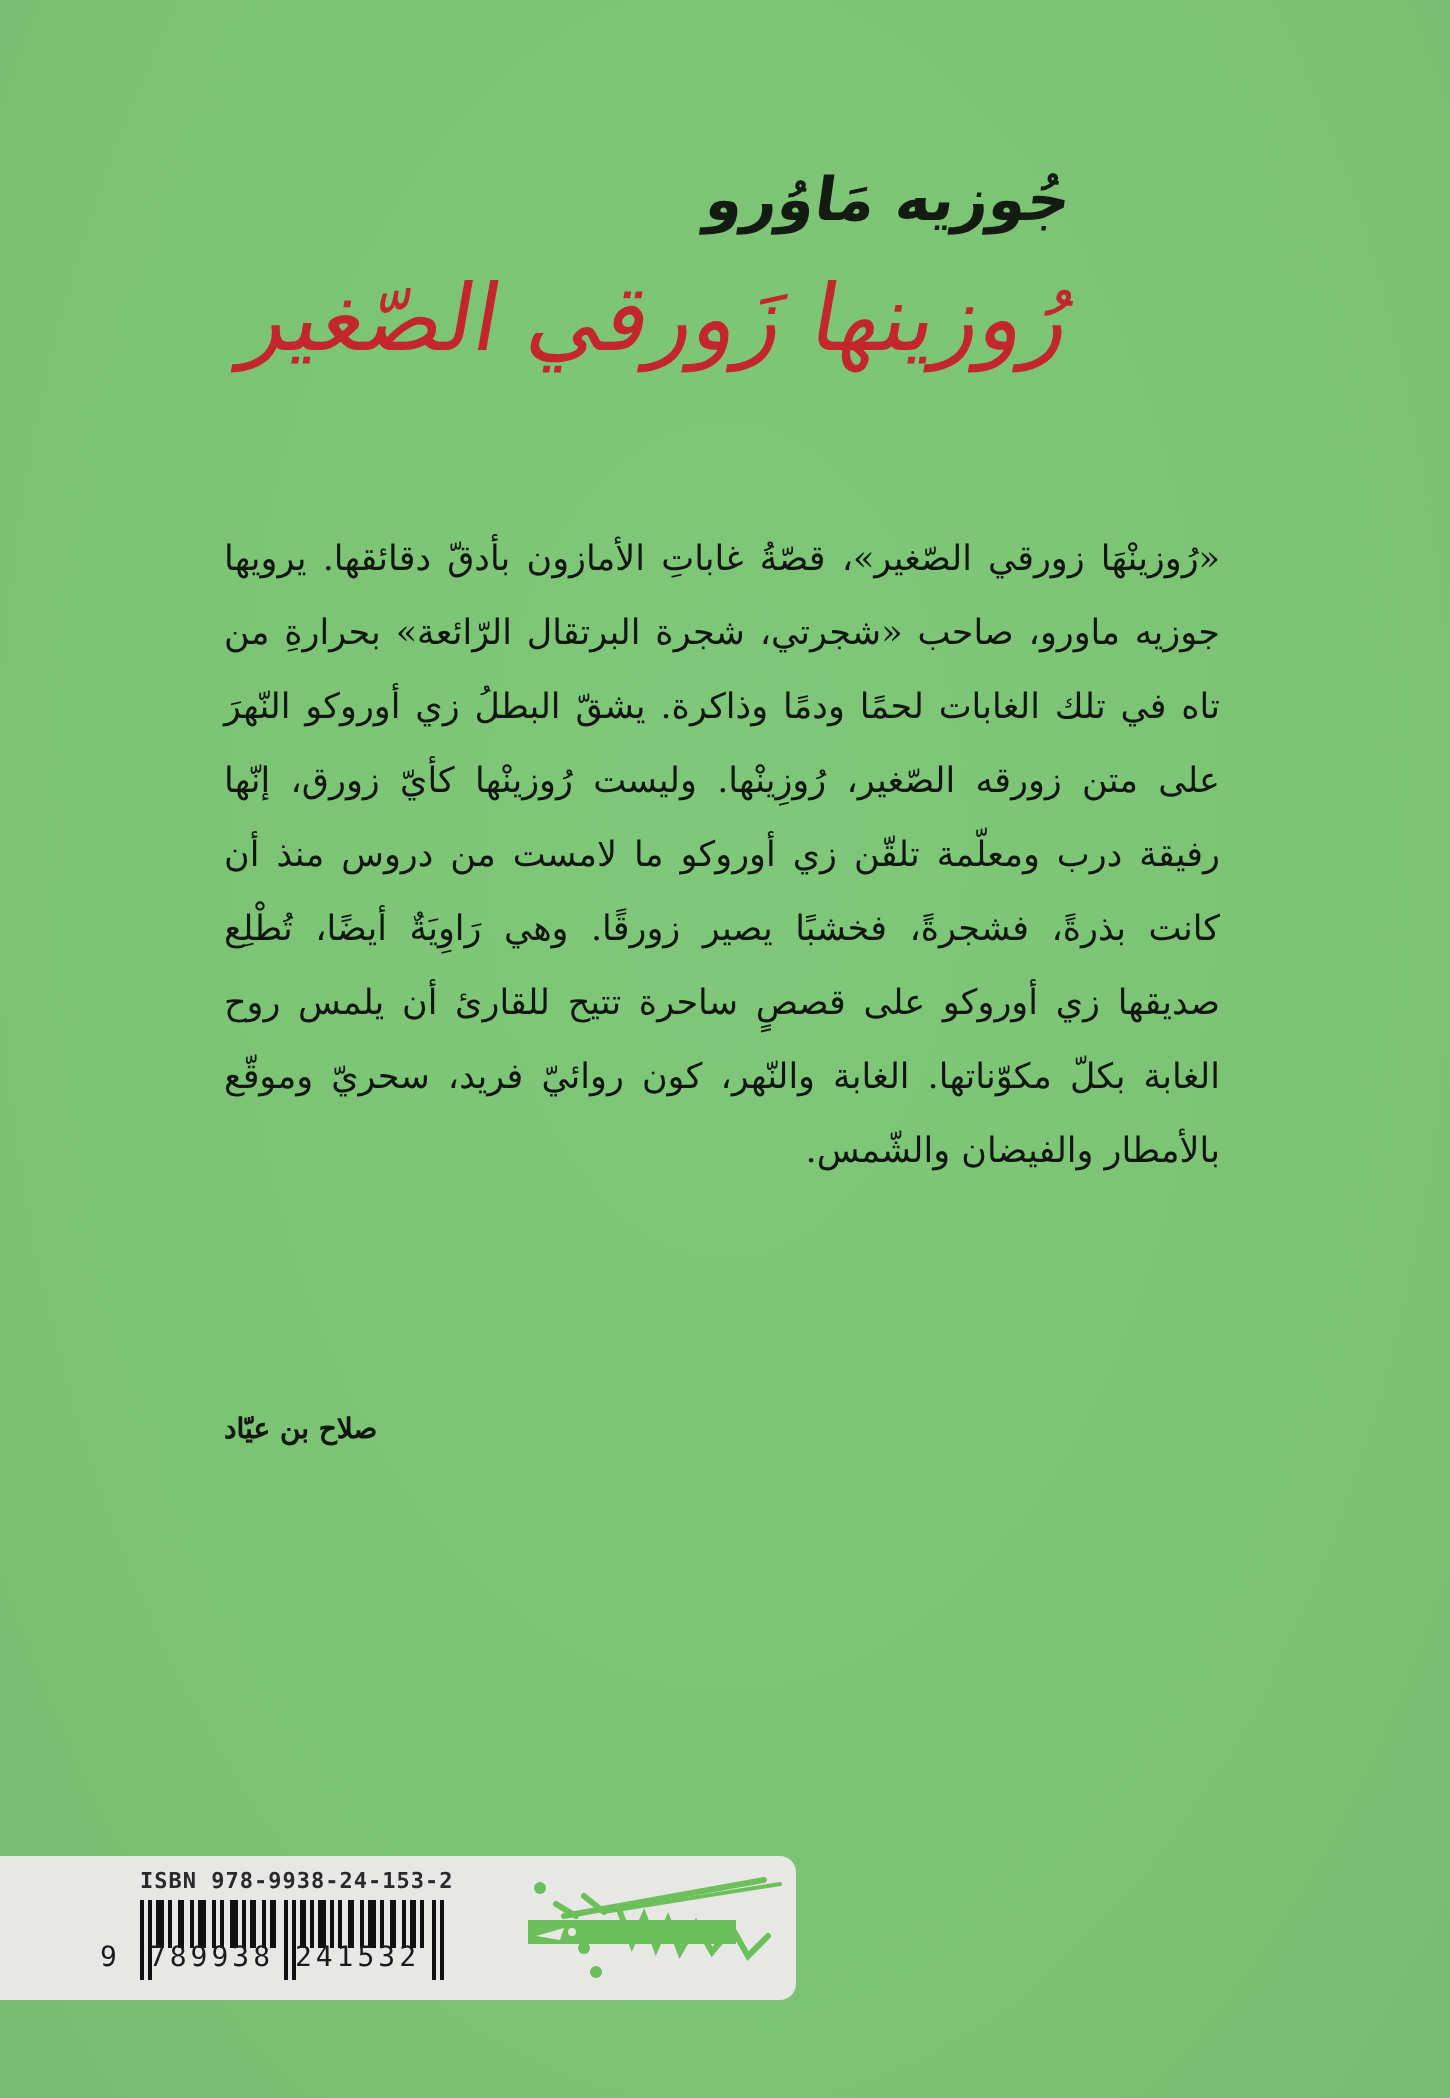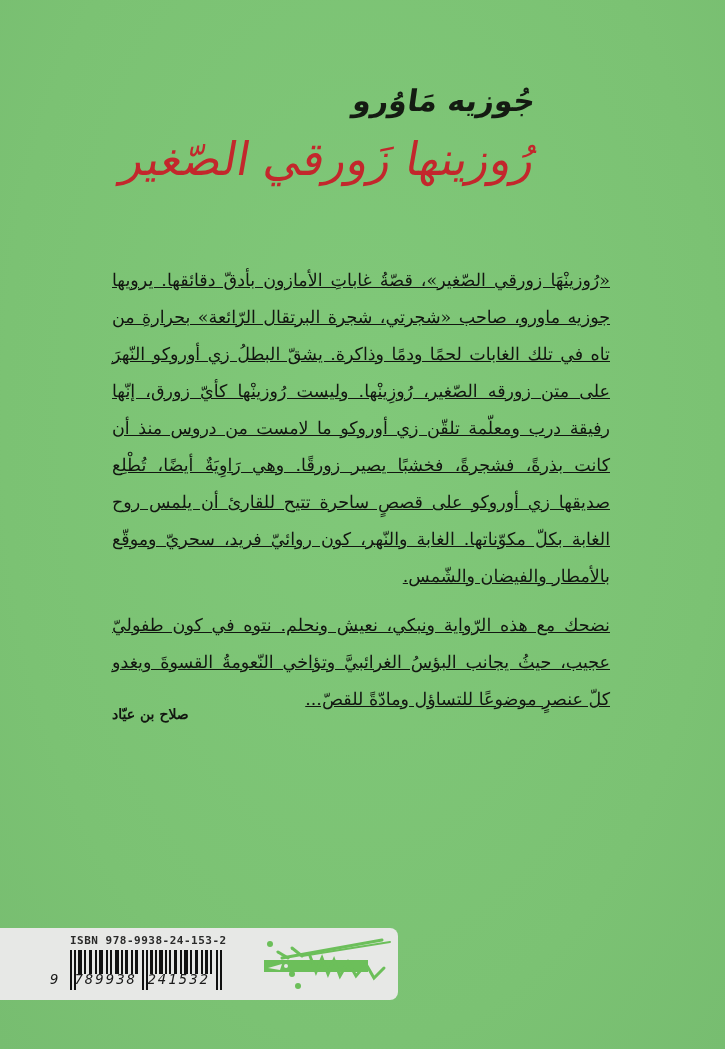--- a/index.html
+++ b/index.html
@@ -49,21 +49,20 @@
       position: absolute;
       top: 262px;
       left: 112px;
       width: 498px;
       direction: rtl;
       text-align: justify;
       text-align-last: right;
       font-size: 17.5px;
       line-height: 37px;
       color: #121610;
-      text-decoration: underline;
     }
     .blurb p {
       margin: 0 0 12px 0;
     }
     .signature {
       position: absolute;
       top: 706px;
       left: 112px;
       direction: rtl;
       font-size: 14px;
@@ -99,42 +98,40 @@
     .barcode svg { display: block; }
     .barcode-digits {
       position: absolute;
       left: 50px;
       top: 43px;
       font-family: "DejaVu Sans Mono", monospace;
       font-size: 14px;
       color: #1a1a1a;
       letter-spacing: 2px;
       background: transparent;
-      font-style: italic;
     }
     .barcode-digits .lead { margin-right: 14px; }
     .publisher-logo {
       position: absolute;
       left: 262px;
       top: 6px;
       width: 132px;
       height: 60px;
     }
   </style>
 </head>
 <body>
 
 <div class="cover">
 
   <div class="author">جُوزيه مَاوُرو</div>
   <div class="title">رُوزينها زَورقي الصّغير</div>
 
   <div class="blurb">
     <p>«رُوزينْهَا زورقي الصّغير»، قصّةُ غاباتِ الأمازون بأدقّ دقائقها. يرويها جوزيه ماورو، صاحب «شجرتي، شجرة البرتقال الرّائعة» بحرارةِ من تاه في تلك الغابات لحمًا ودمًا وذاكرة. يشقّ البطلُ زي أوروكو النّهرَ على متن زورقه الصّغير، رُوزِينْها. وليست رُوزينْها كأيّ زورق، إنّها رفيقة درب ومعلّمة تلقّن زي أوروكو ما لامست من دروس منذ أن كانت بذرةً، فشجرةً، فخشبًا يصير زورقًا. وهي رَاوِيَةٌ أيضًا، تُطْلِع صديقها زي أوروكو على قصصٍ ساحرة تتيح للقارئ أن يلمس روح الغابة بكلّ مكوّناتها. الغابة والنّهر، كون روائيّ فريد، سحريّ وموقّع بالأمطار والفيضان والشّمس.</p>
-    <p>نضحك مع هذه الرّواية ونبكي، نعيش ونحلم. نتوه في كون طفوليّ عجيب، حيثُ يجانب البؤسُ الغرائبيَّ وتؤاخي النّعومةُ القسوةَ ويغدو كلّ عنصرٍ موضوعًا للتساؤل ومادّةً للقصّ...</p>
   </div>
 
   <div class="signature">صلاح بن عيّاد</div>
 
   <div class="barcode-strip">
     <div class="isbn-text">ISBN 978-9938-24-153-2</div>
 
     <div class="barcode">
       <svg width="158" height="40" viewBox="0 0 158 40">
         <g fill="#111">

